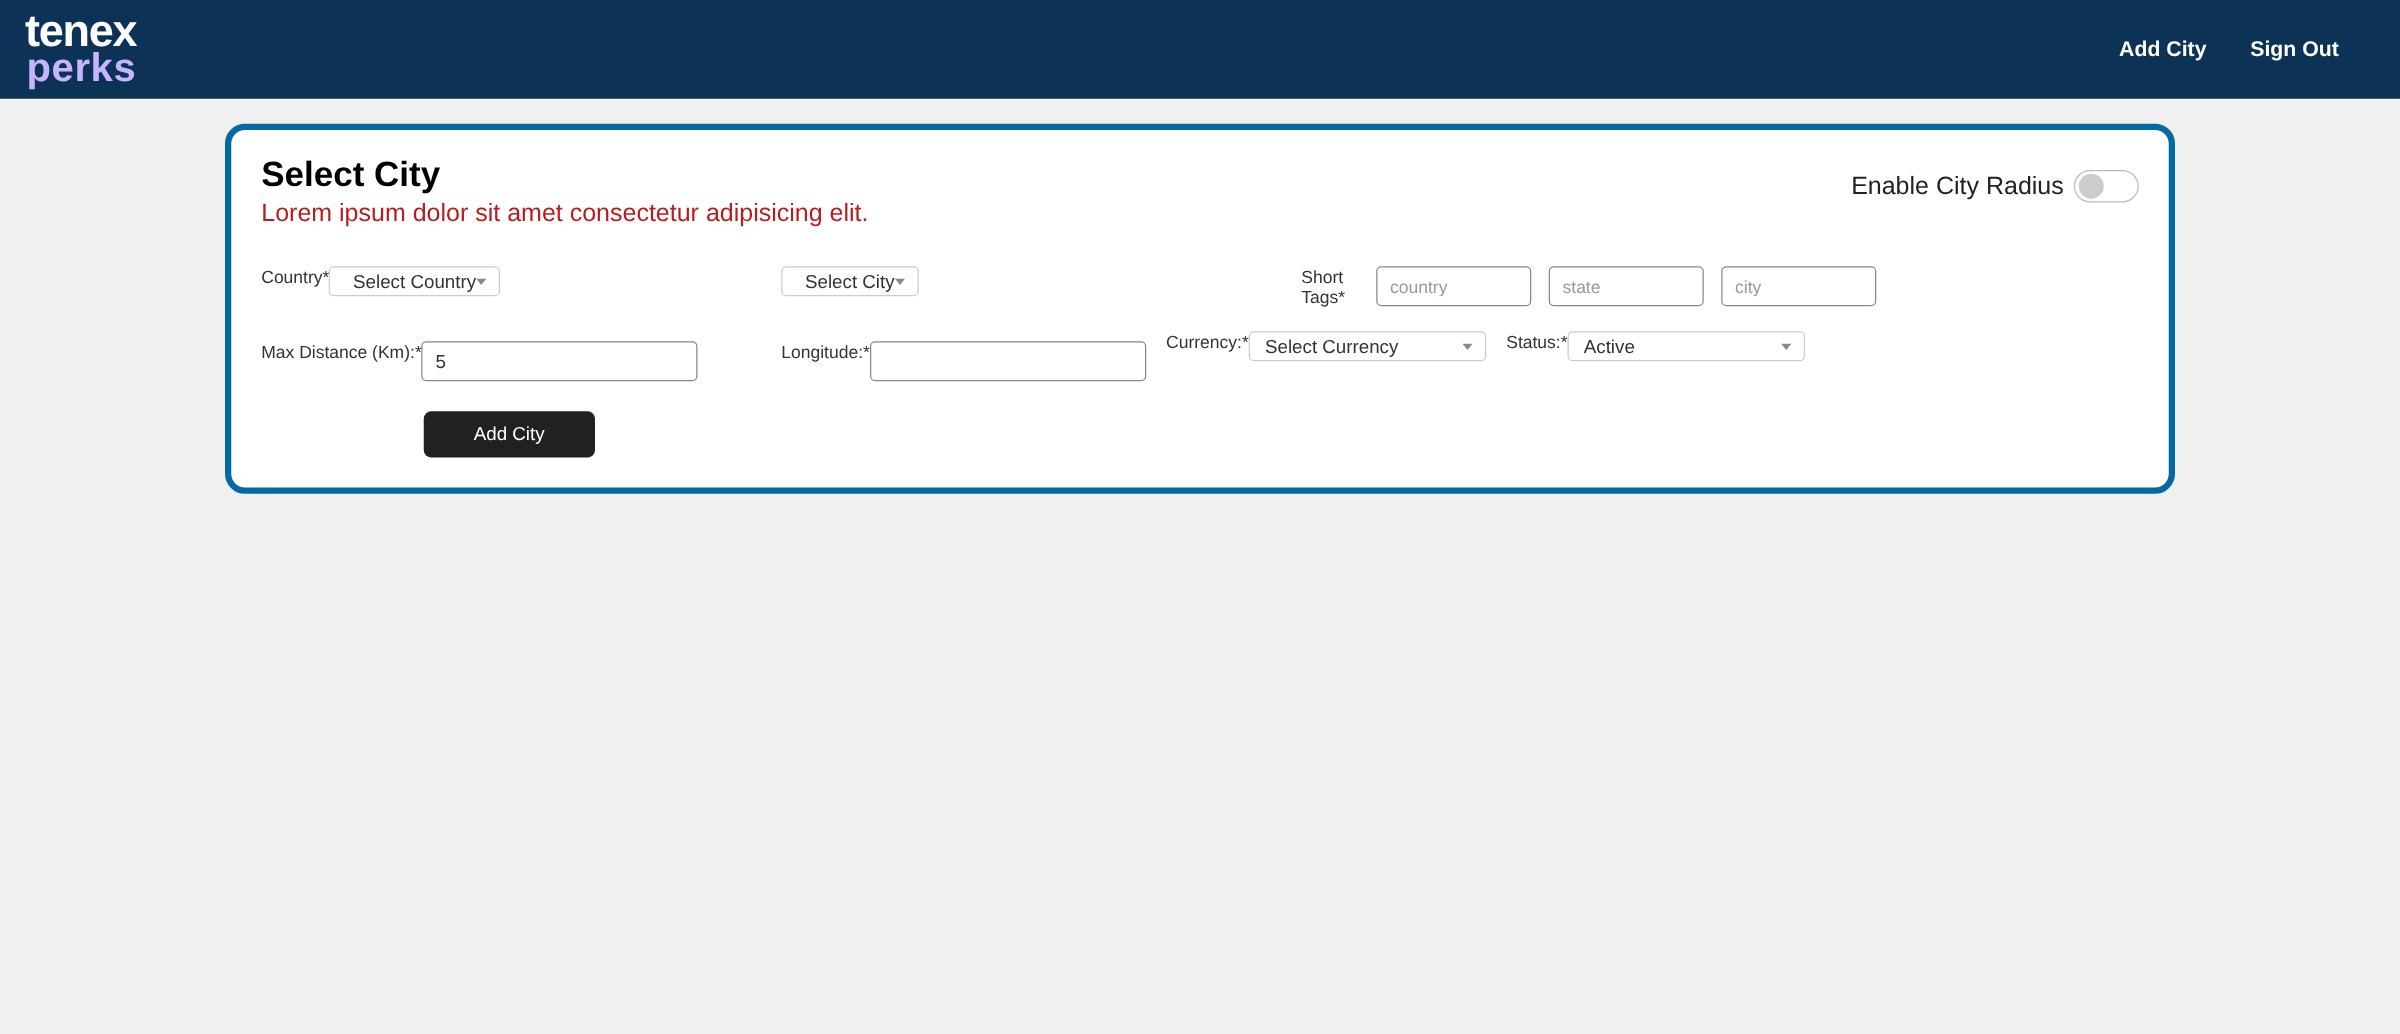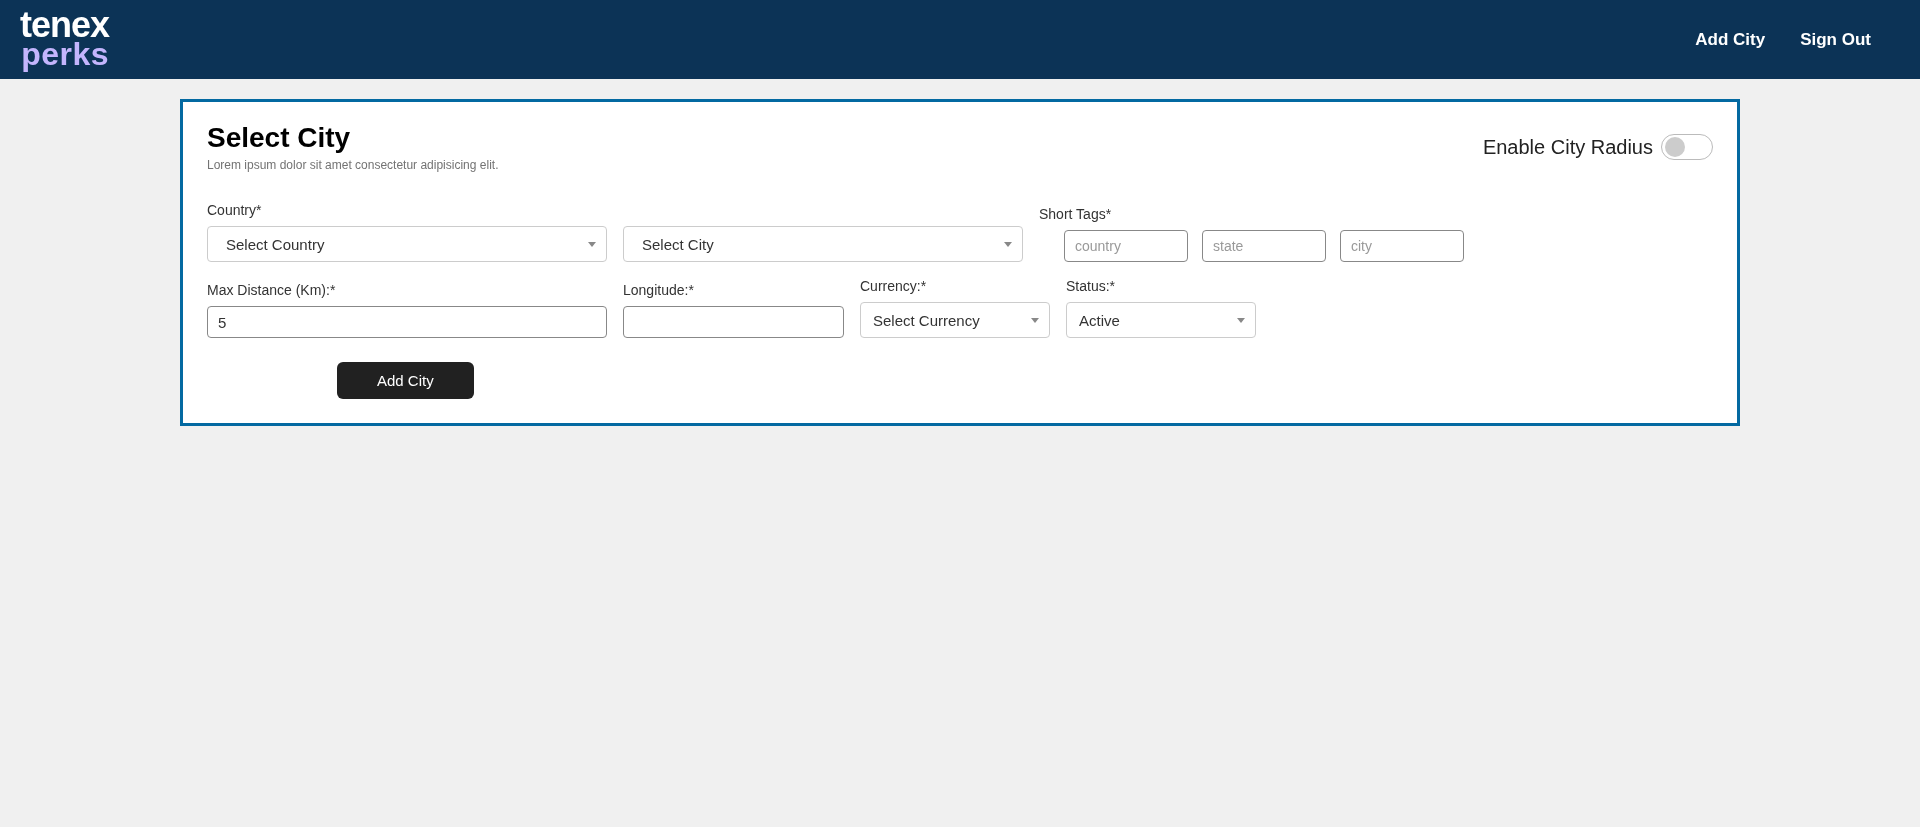--- a/index.html
+++ b/index.html
@@ -47,38 +47,38 @@
       color: #fff;
       font-size: 17px;
       font-weight: 600;
       cursor: pointer;
     }
     .content-wrap {
       padding: 20px 180px;
     }
     .card {
       background: #fff;
-      border: 3px solid #0369a1;
-      border-radius: 0;
+      border: 5px solid #0369a1;
+      border-radius: 16px;
       padding: 20px 24px 24px;
     }
     .card-header {
       display: flex;
       justify-content: space-between;
       align-items: flex-start;
       margin-bottom: 30px;
     }
     .card-title {
       font-size: 28px;
       font-weight: 700;
       margin-bottom: 4px;
     }
     .card-subtitle {
-      font-size: 12px;
-      color: #737373;
+      font-size: 20px;
+      color: #b91c1c;
     }
     .toggle-wrap {
       display: flex;
       align-items: center;
       gap: 8px;
       margin-top: 12px;
     }
     .toggle-label {
       font-size: 20px;
       color: #222;
@@ -101,31 +101,29 @@
       top: 2px;
       left: 3px;
     }
     .form-row {
       display: flex;
       gap: 16px;
       margin-bottom: 20px;
     }
     .form-col {
       display: flex;
-      flex-direction: column;
-      justify-content: flex-end;
     }
     .w-400 { flex: 0 0 400px; }
     .label {
       font-size: 14px;
       color: #333;
       margin-bottom: 8px;
     }
     .select {
-      height: 36px;
+      height: 24px;
       border: 1px solid #ccc;
       border-radius: 4px;
       background: #fff;
       display: flex;
       align-items: center;
       justify-content: space-between;
       padding: 0 10px 0 18px;
       font-size: 15px;
       color: #333;
       cursor: pointer;

